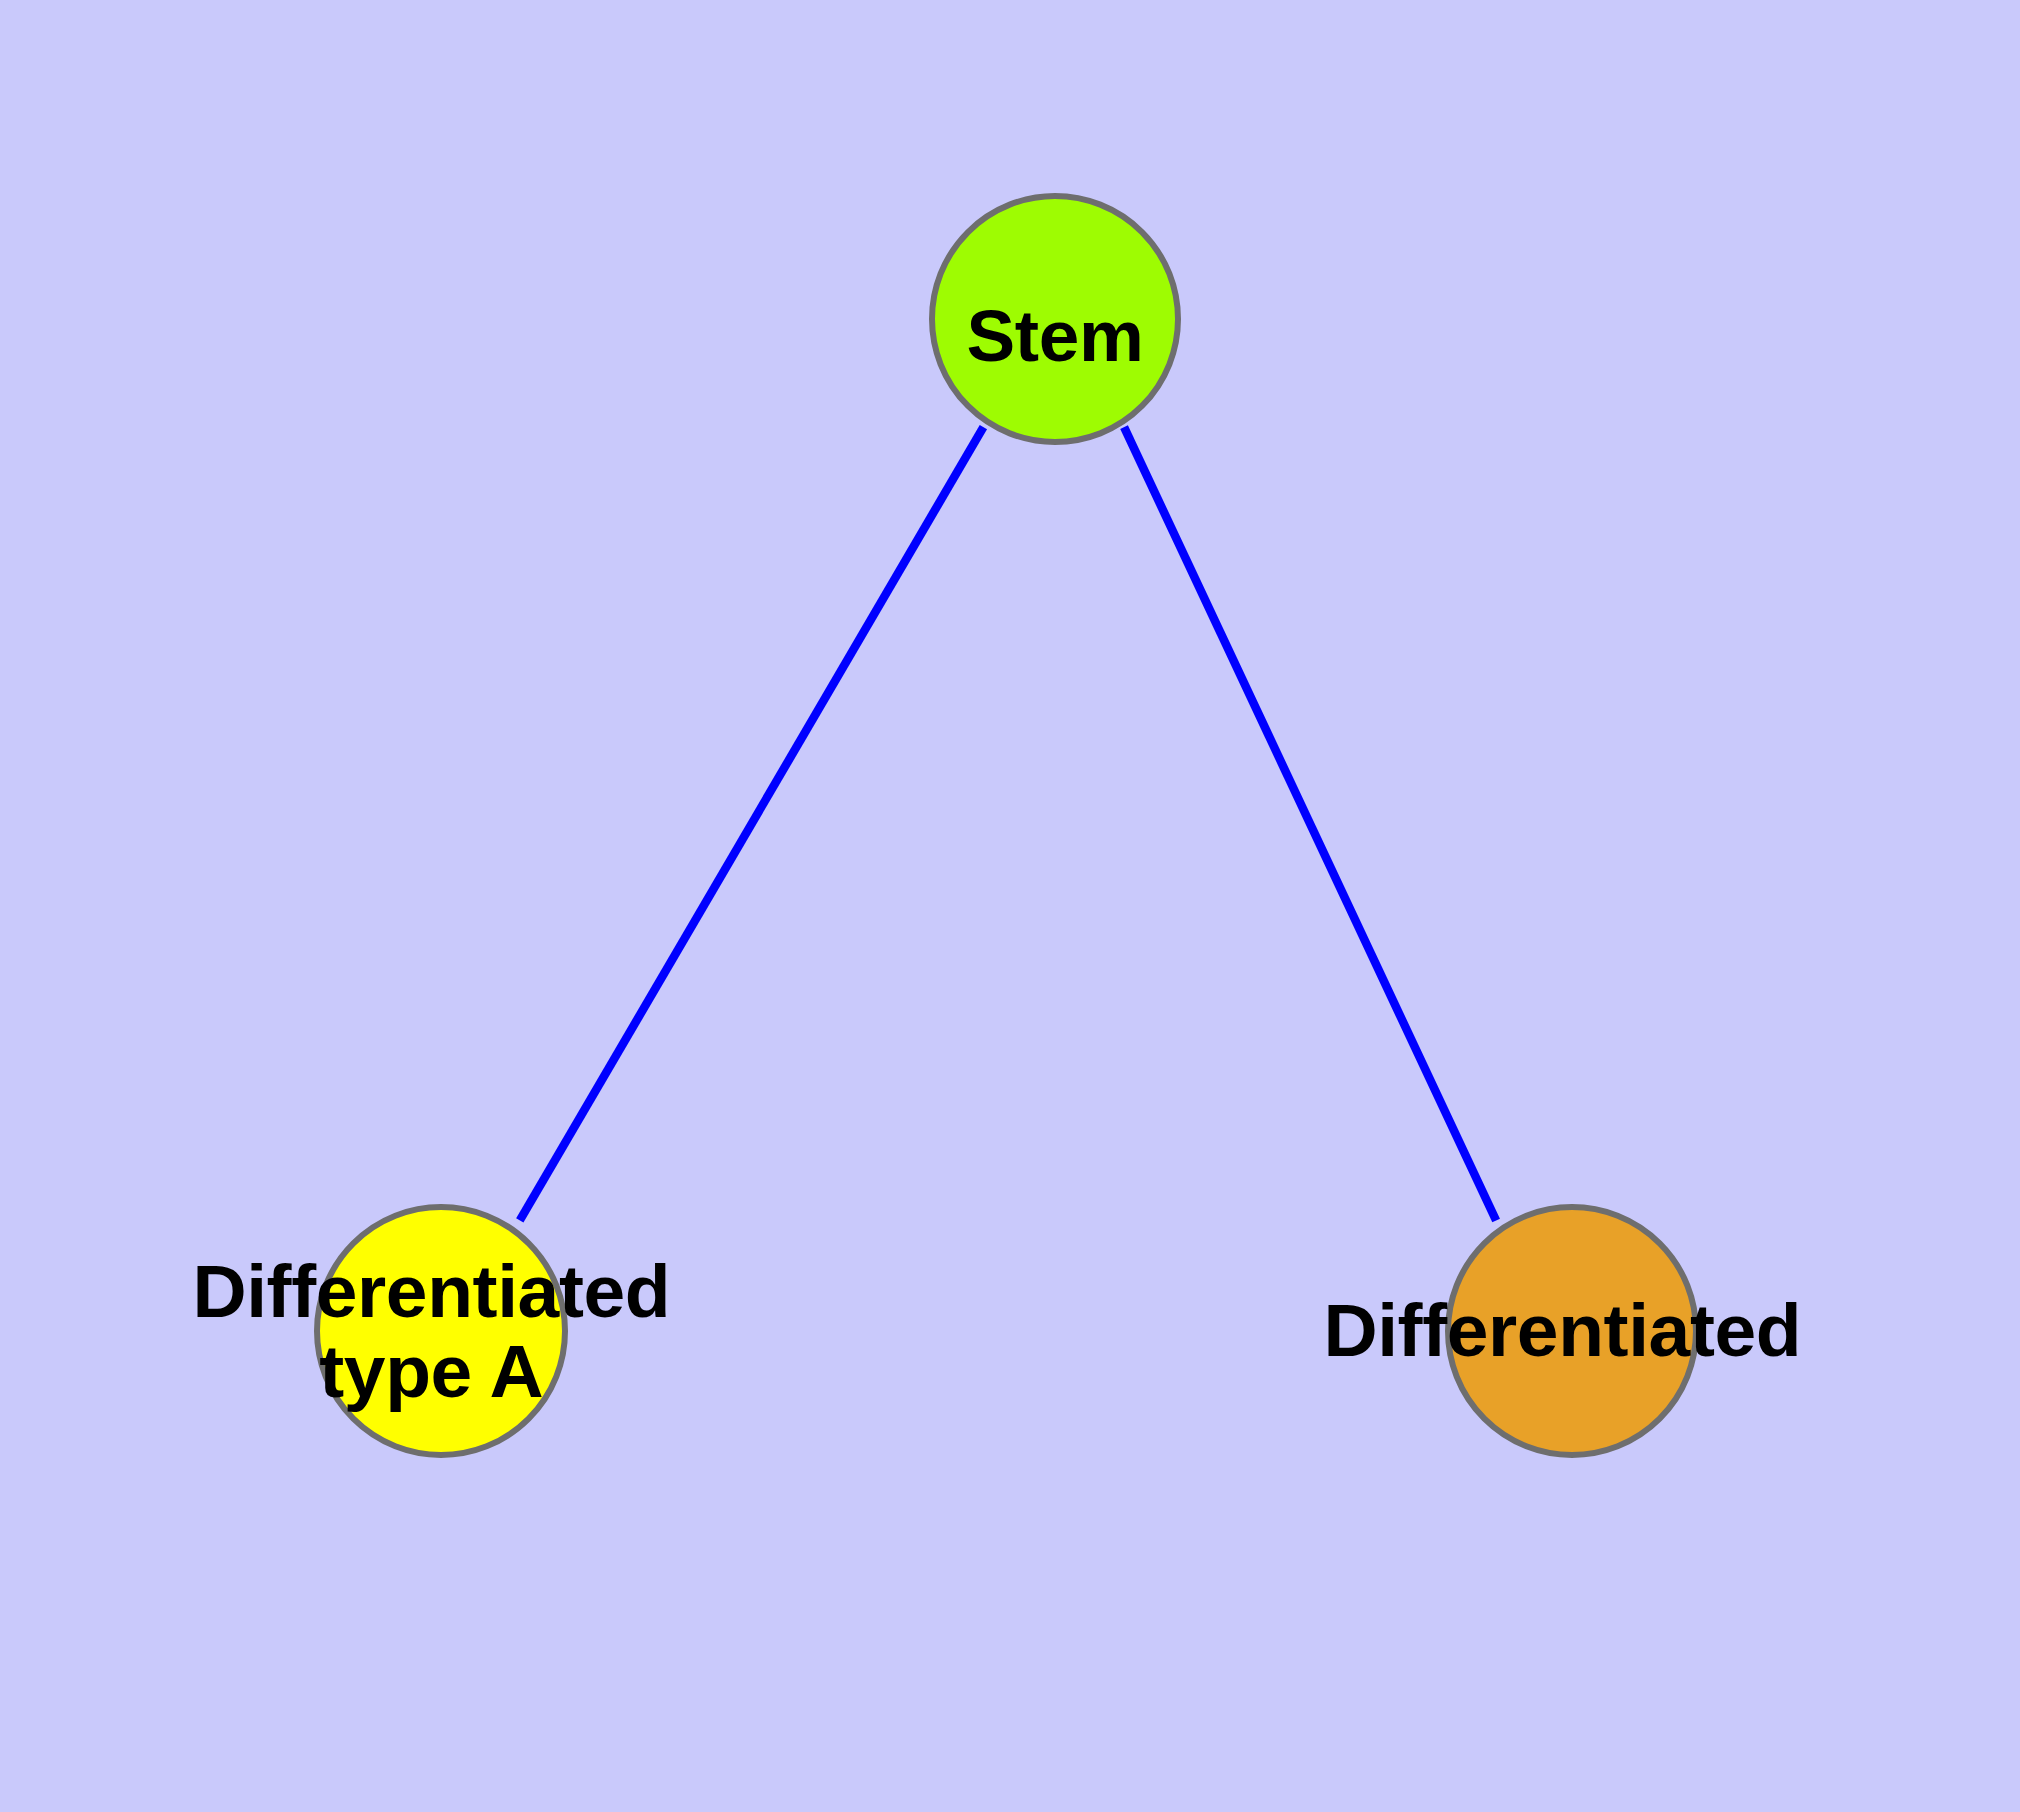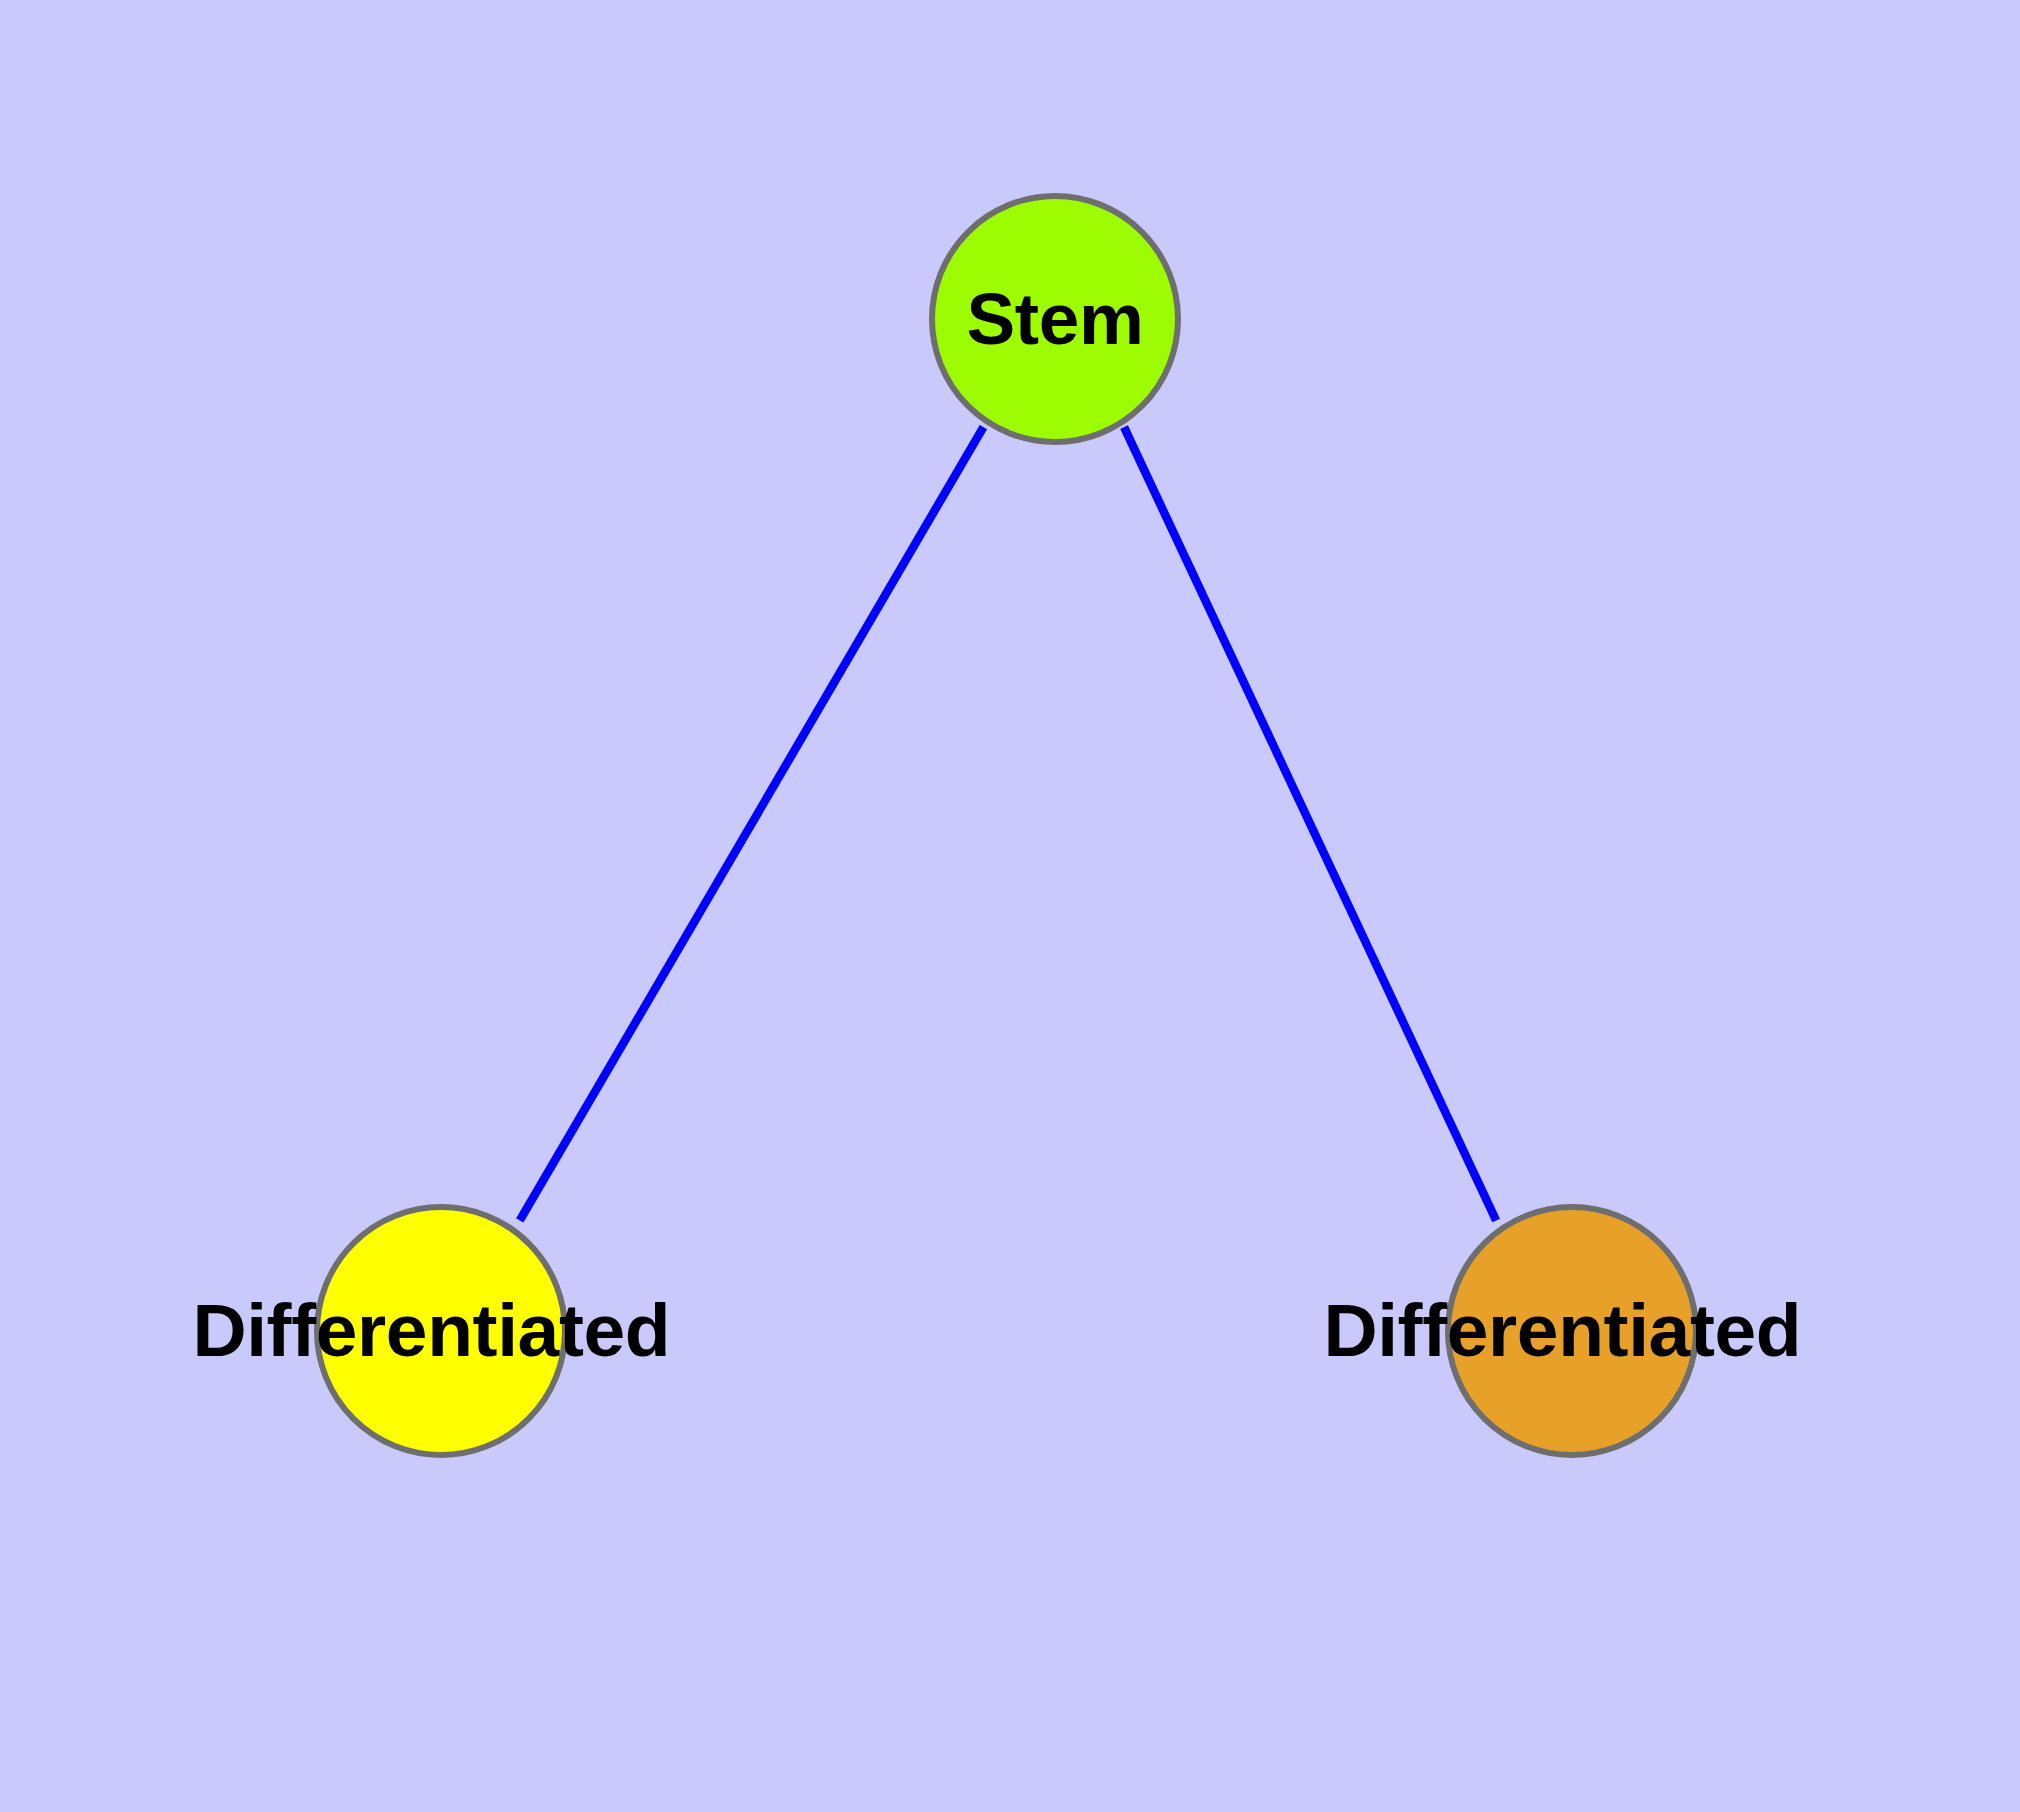--- a/index.html
+++ b/index.html
@@ -51,20 +51,21 @@
   
   #node-stem {
     left: 929px;
     top: 193px;
     width: 252px;
     height: 252px;
     background: #9efc02;
   }
   #node-stem .node-label {
     font-size: 73px;
+    margin-top: 17px;
   }
   
   #node-diff-a {
     left: 314px;
     top: 1204px;
     width: 254px;
     height: 254px;
     background: #ffff00;
   }
   #node-diff-a .node-label {
@@ -92,21 +93,21 @@
   <svg id="edge-layer" viewBox="0 0 2384 2138" xmlns="http://www.w3.org/2000/svg">
     <line x1="1160" y1="504" x2="613" y2="1440" stroke="#0000ff" stroke-width="10" stroke-linecap="butt"></line>
     <line x1="1326" y1="504" x2="1765" y2="1440" stroke="#0000ff" stroke-width="10" stroke-linecap="butt"></line>
   </svg>
 
   <div class="node" id="node-stem">
     <span class="node-label">Stem</span>
   </div>
 
   <div class="node" id="node-diff-a">
-    <span class="node-label"><span>Differentiated</span><br></span>
+    <span class="node-label"><span>Differentiated</span><br><span>type A</span></span>
   </div>
 
   <div class="node" id="node-diff-b">
     <span class="node-label"><span>Differentiated</span><br></span>
   </div>
 
 </div>
 
 
 </body></html>

